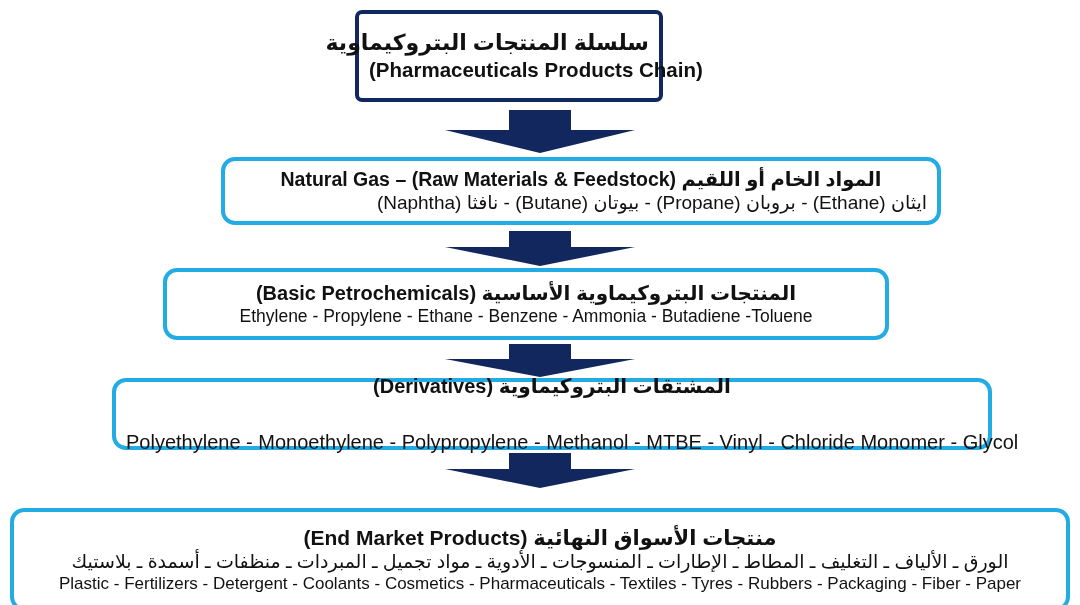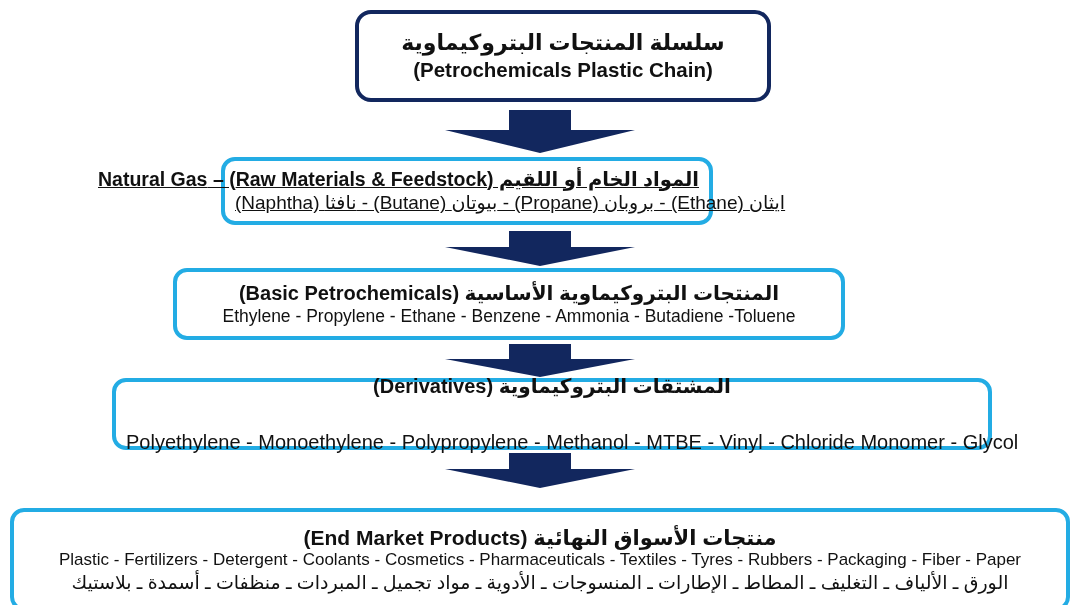--- a/index.html
+++ b/index.html
@@ -67,38 +67,38 @@
 
   
   .arrow {
     position: absolute;
     left: 50%;
     transform: translateX(-50%);
   }
   .arrow svg { display: block; }
 
   
-  #box-title      { left: 355px; top: 10px;  width: 416px; height: 92px; }
+  #box-title      { left: 355px; top: 10px;  width: 308px; height: 92px; border-radius: 7px; }
   #arrow-1        { top: 110px;  width: 196px; height: 44px; }
-  #box-raw        { left: 221px; top: 157px; width: 492px; height: 68px; text-decoration: underline; }
+  #box-raw        { left: 221px; top: 157px; width: 720px; height: 68px; }
   #arrow-2        { top: 231px;  width: 196px; height: 36px; }
-  #box-basic      { left: 173px; top: 268px; width: 672px; height: 72px; }
+  #box-basic      { left: 163px; top: 268px; width: 726px; height: 72px; }
   #arrow-3        { top: 344px;  width: 196px; height: 34px; }
   #box-deriv      { left: 112px; top: 378px; width: 880px; height: 72px; }
   #arrow-4        { top: 453px;  width: 196px; height: 36px; }
   #box-end        { left: 10px;  top: 508px; width: 1060px; height: 103px; }
 </style>
 </head>
 <body>
 
 <div id="chain">
 
   <div id="box-title" class="node level-0">
     <span class="line bold t0">سلسلة المنتجات البتروكيماوية</span>
-    <span class="line bold t0" style="font-size: 20.5px;">(Petrochemicals Plastic Chain)</span>
+    <span class="line bold t0" style="font-size: 20.5px;">(Pharmaceuticals Products Chain)</span>
   </div>
 
   <div id="arrow-1" class="arrow">
     <svg viewBox="0 0 196 44" width="196" height="44" aria-hidden="true">
       <polygon points="67,0 129,0 129,20 193,20 98,43 3,20 67,20" fill="#12275e"></polygon>
     </svg>
   </div>
 
   <div id="box-raw" class="node level-n">
     <span class="line bold t1-head">المواد الخام أو اللقيم (Raw Materials &amp; Feedstock) – Natural Gas</span>
@@ -128,17 +128,17 @@
   </div>
 
   <div id="arrow-4" class="arrow">
     <svg viewBox="0 0 196 36" width="196" height="36" aria-hidden="true">
       <polygon points="67,0 129,0 129,16 193,16 98,35 3,16 67,16" fill="#12275e"></polygon>
     </svg>
   </div>
 
   <div id="box-end" class="node level-n">
     <span class="line bold t4-head">منتجات الأسواق النهائية (End Market Products)</span>
+    <span class="line reg t4-ar">الورق ـ الألياف ـ التغليف ـ المطاط ـ الإطارات ـ المنسوجات ـ الأدوية ـ مواد تجميل ـ المبردات ـ منظفات ـ أسمدة ـ بلاستيك</span>
     <span class="line reg t4-en">Plastic - Fertilizers - Detergent - Coolants - Cosmetics - Pharmaceuticals - Textiles - Tyres - Rubbers - Packaging - Fiber - Paper</span>
-    <span class="line reg t4-ar">الورق ـ الألياف ـ التغليف ـ المطاط ـ الإطارات ـ المنسوجات ـ الأدوية ـ مواد تجميل ـ المبردات ـ منظفات ـ أسمدة ـ بلاستيك</span>
   </div>
 
 </div>
 
 </body></html>

